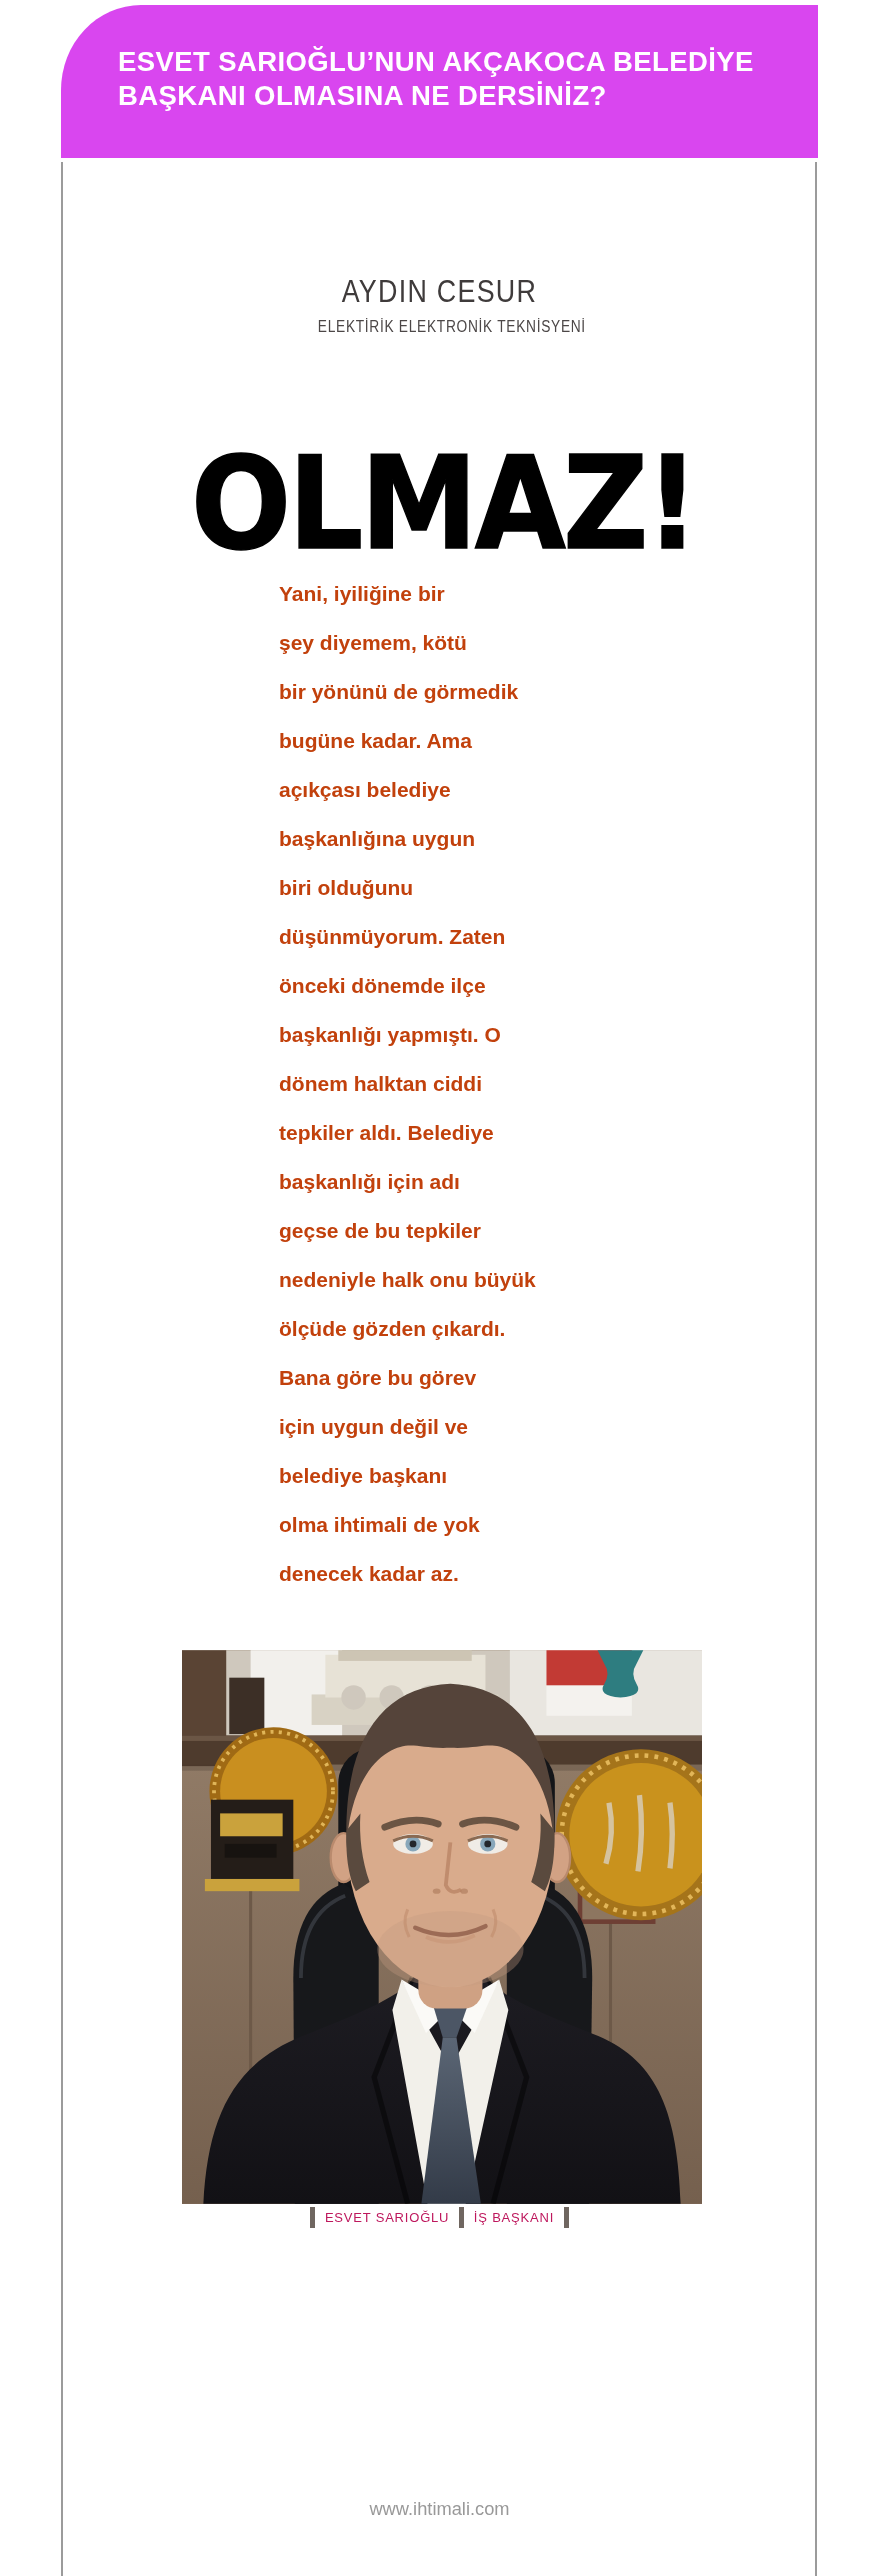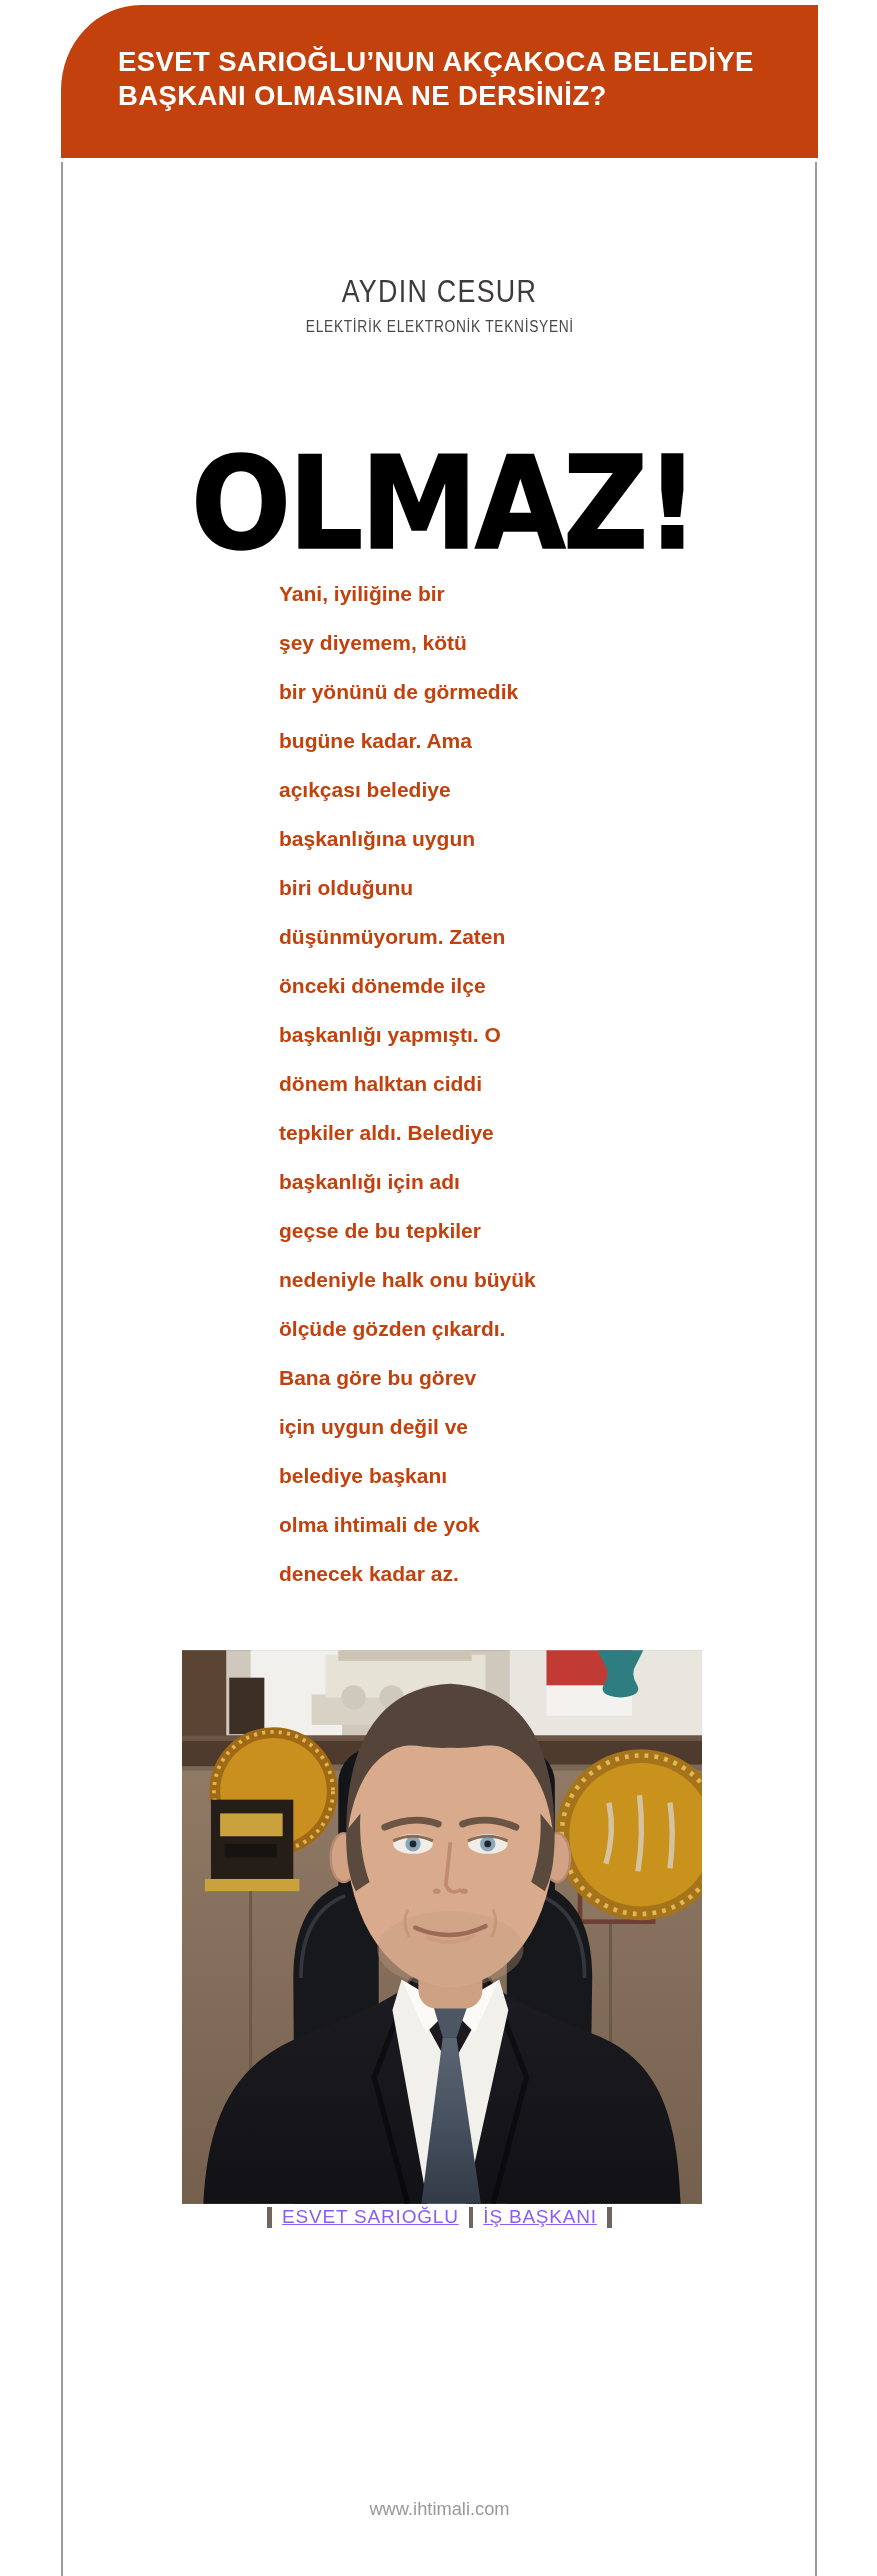--- a/index.html
+++ b/index.html
@@ -6,40 +6,40 @@
   #page{
     position:relative;
     width:877px;height:2576px;
     background:#ffffff;
     font-family:"Liberation Sans", sans-serif;
     overflow:hidden;
   }
   
   .banner{
     position:absolute;left:61px;top:4.6px;width:757px;height:153px;
-    background:#c2410c;
+    background:#d946ef;
     border-top-left-radius:80px 85px;
   }
   .banner-title{
     position:absolute;left:57px;top:40px;
     color:#ffffff;font-weight:bold;font-size:27.5px;line-height:34px;
     letter-spacing:0.4px;white-space:pre-line;
   }
   
   .vrule{position:absolute;top:162px;bottom:0;width:1.5px;background:#9b9b9b;}
   .vrule.left{left:61px;}
   .vrule.right{left:815px;}
   
   .who{position:absolute;left:61px;width:757px;text-align:center;}
   .who-name{top:273px;}
   .who-name span{
     display:inline-block;transform:scaleX(.84);transform-origin:center;
     font-size:32px;color:#3f3b3b;letter-spacing:1.5px;font-weight:normal;
   }
-  .who-occ{top:318px;}
+  .who-occ{top:318px;margin-left:12px;}
   .who-occ span{
     display:inline-block;transform:scaleX(.86);transform-origin:center;
     font-size:16px;color:#4c4747;letter-spacing:0.8px;
   }
   
   .headline{
     position:absolute;left:191px;top:440px;
     font-family:"DejaVu Sans", sans-serif;
     font-weight:bold;font-size:128px;line-height:128px;color:#000;
     letter-spacing:-3.1px;
@@ -62,21 +62,21 @@
   .photo svg{display:block;width:520px;height:554px;}
   
   .caption{
     position:absolute;left:61px;top:2205px;width:757px;height:24.4px;
     display:flex;align-items:center;justify-content:center;
   }
   .caption .bar{
     display:inline-block;width:4.6px;height:21.4px;background:#6f6660;margin:0 10px;
   }
   .caption .cap-text{
-    font-size:19px;color:#8b5cf6;letter-spacing:0.8px;white-space:nowrap;text-decoration:underline;
+    font-size:13px;color:#be185d;letter-spacing:0.8px;white-space:nowrap;
   }
   
   .footer-code{
     position:absolute;left:61px;top:2475px;width:757px;text-align:center;
     font-size:18.3px;color:#161616;letter-spacing:0.4px;
   }
   .footer-site{
     position:absolute;left:61px;top:2498px;width:757px;text-align:center;
     font-size:18.3px;color:#999999;
   }

